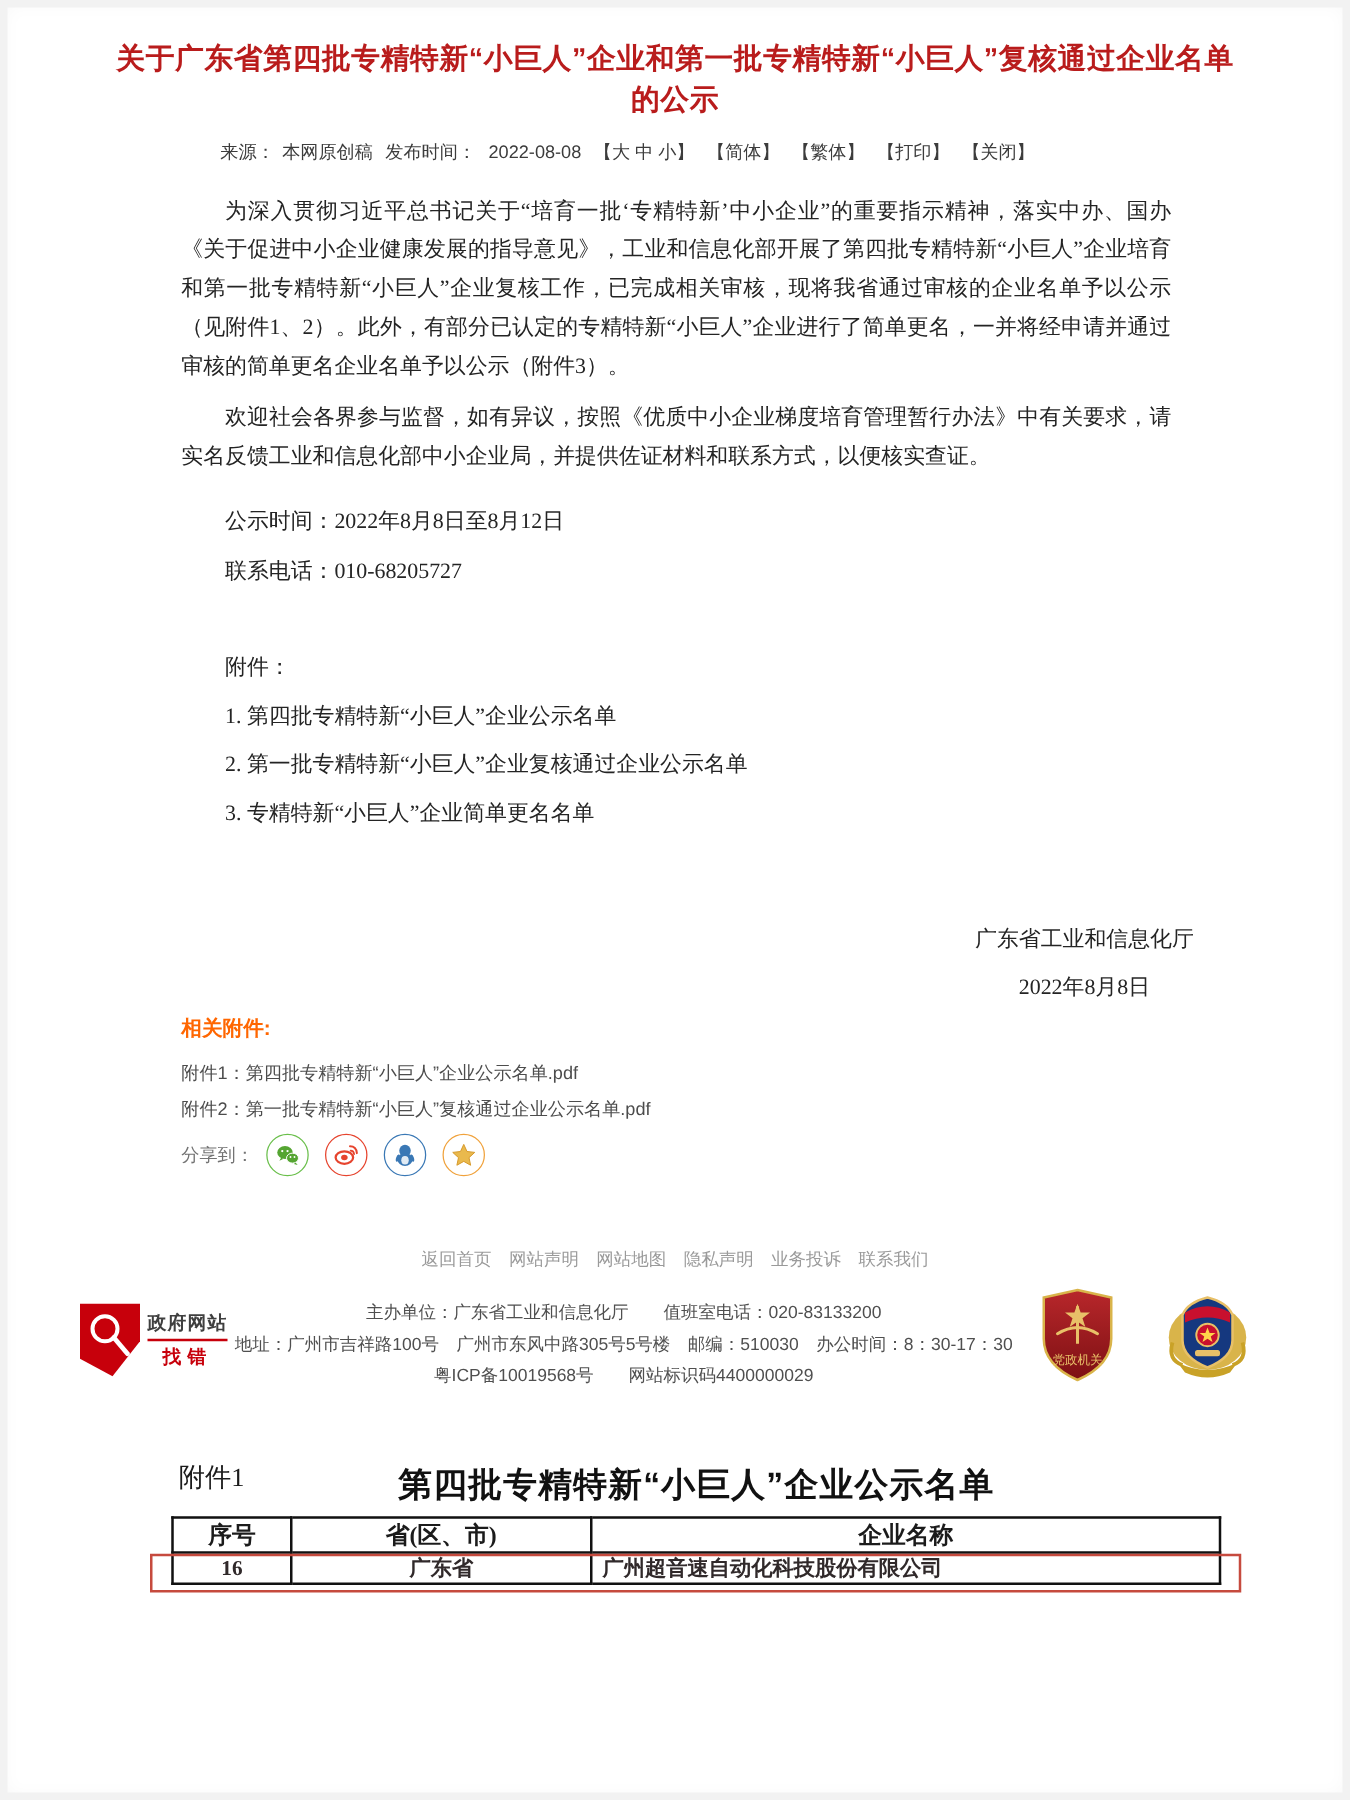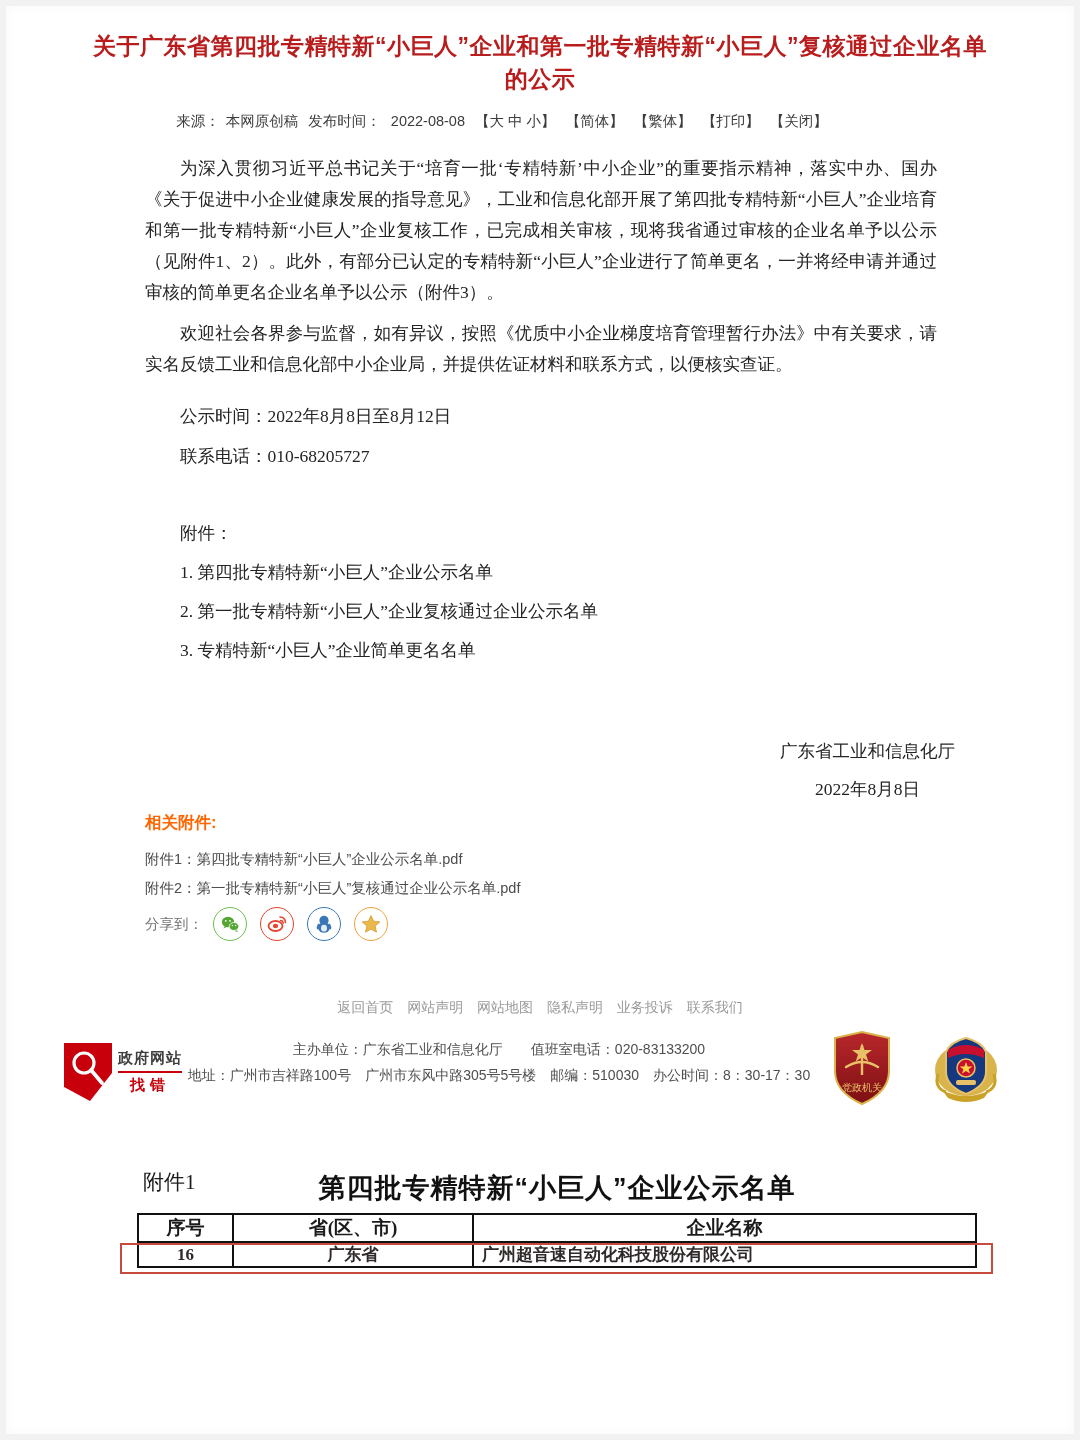--- a/index.html
+++ b/index.html
@@ -208,20 +208,21 @@
   </svg>
   <span class="fe-text">
     <span class="fe-line1" style="display:block">政府网站</span>
     <span class="fe-line2" style="display:block">找错</span>
   </span>
 </div>
 
 <div class="footer-info">
   <div>主办单位：广东省工业和信息化厅　　值班室电话：020-83133200</div>
   <div>地址：广州市吉祥路100号　广州市东风中路305号5号楼　邮编：510030　办公时间：8：30-17：30</div>
+  <div>粤ICP备10019568号　　网站标识码4400000029</div>
 </div>
 
 <div class="badges">
   <svg width="64" height="78" viewBox="0 0 64 78">
     <defs>
       <linearGradient id="redShield" x1="0" y1="0" x2="0" y2="1">
         <stop offset="0" stop-color="#b8272b"></stop>
           <stop offset="1" stop-color="#7d1013"></stop>
       </linearGradient>
     </defs>

